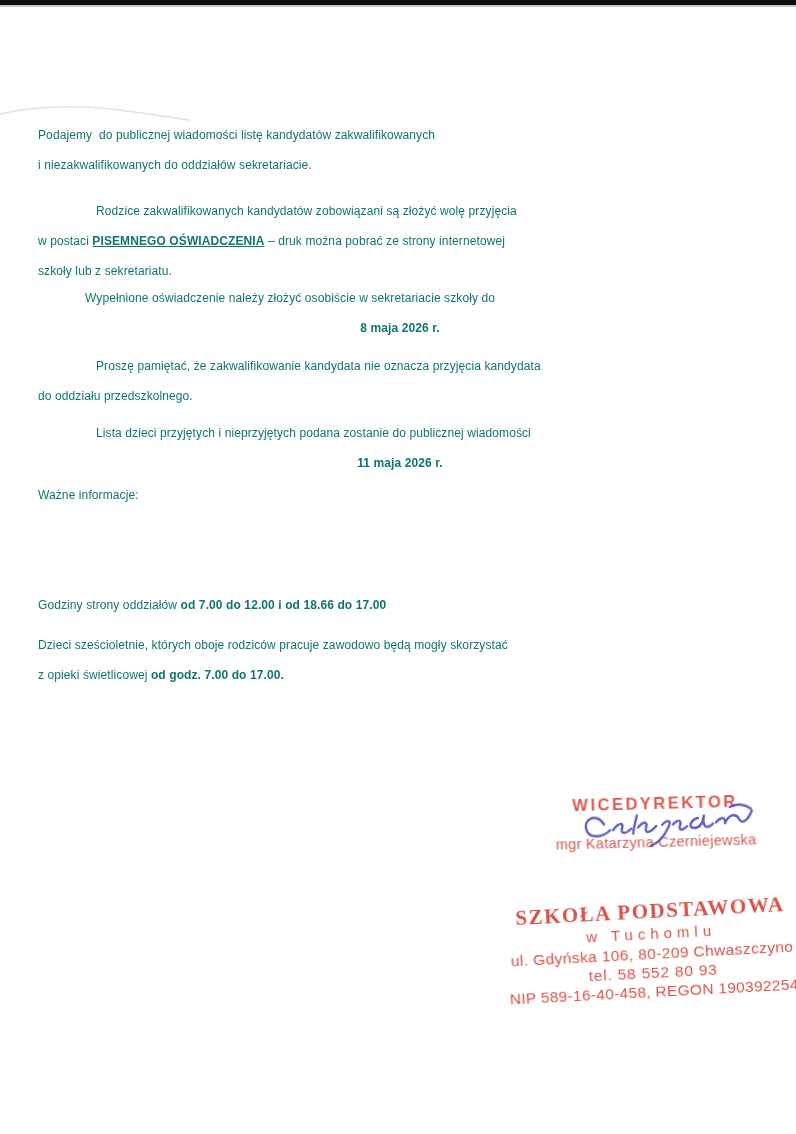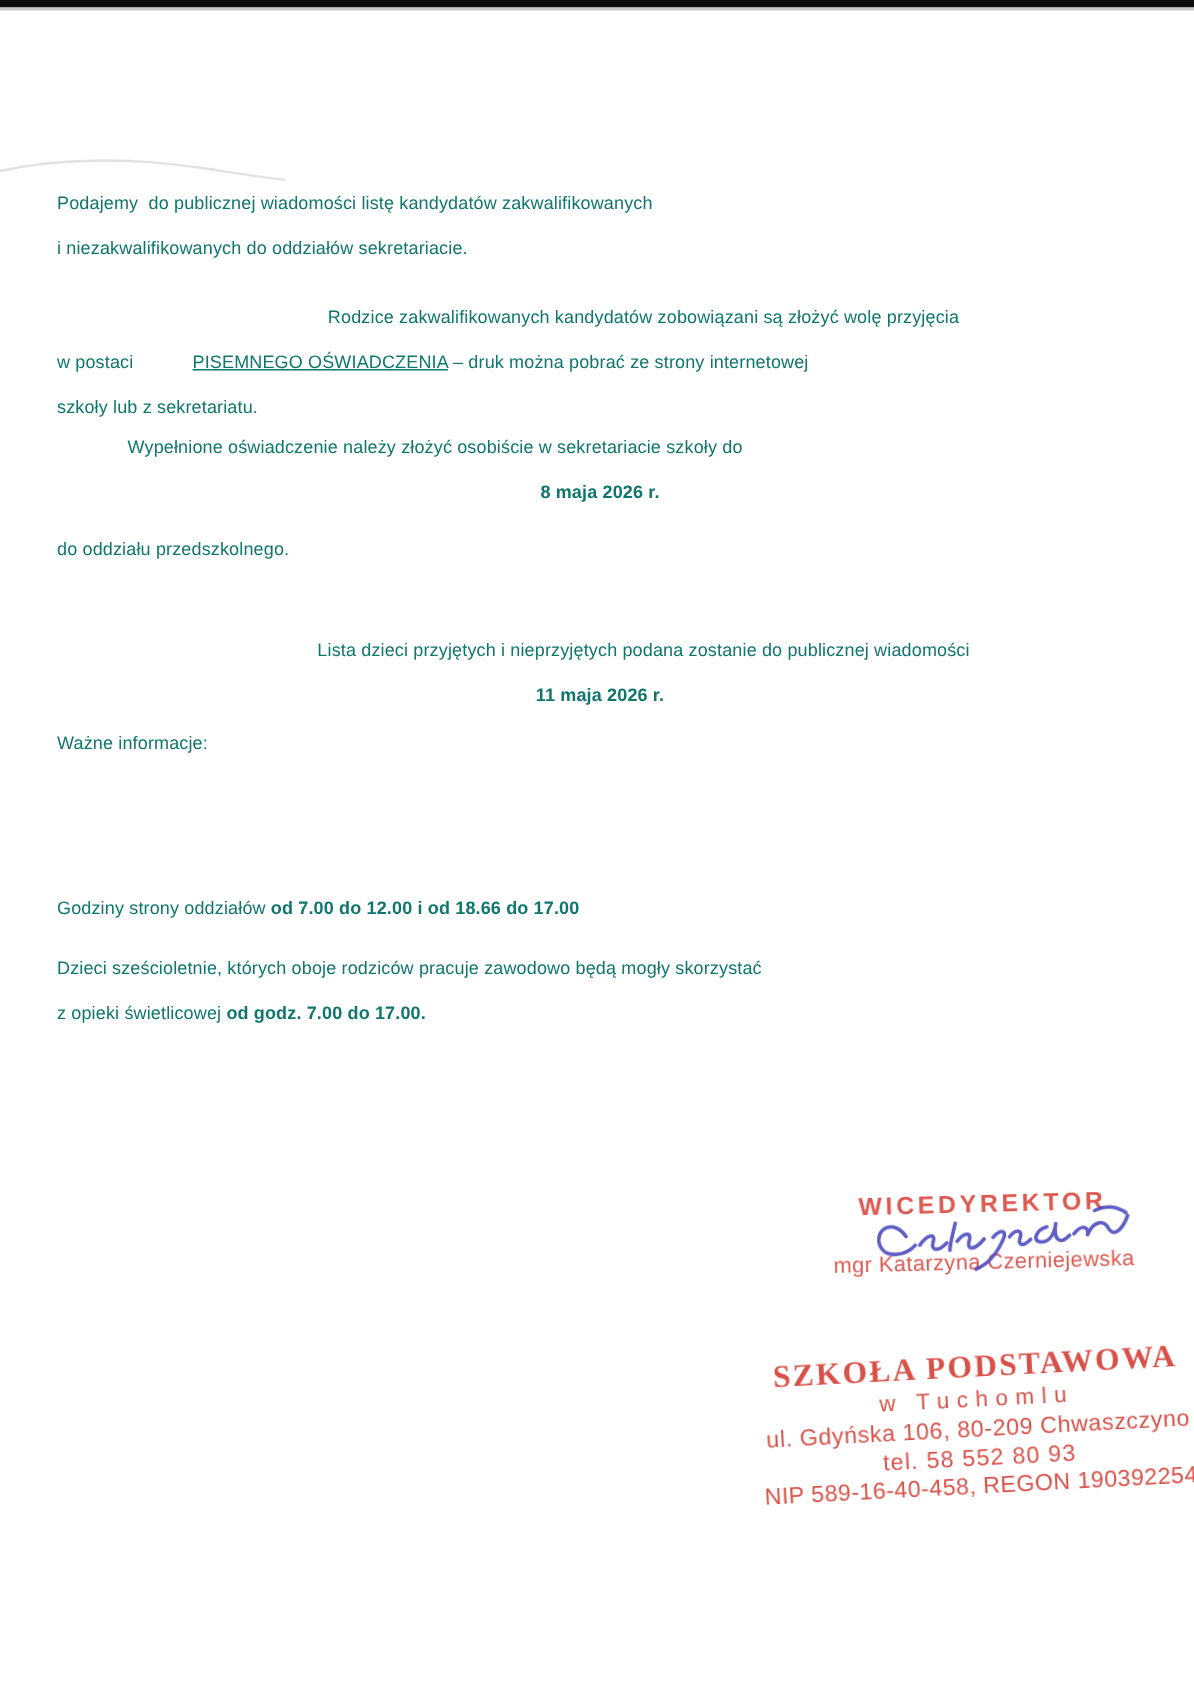--- a/index.html
+++ b/index.html
@@ -23,24 +23,24 @@
   
   .para {
     position: absolute;
     left: 38px; width: 724px;
     font-size: 12px;
     line-height: 30px;
     color: #0f766e;
     letter-spacing: 0.1px;
   }
   .line { white-space: pre-wrap; }
-  .indent58 { padding-left: 58px; text-align: center; }
+  .indent58 { padding-left: 58px; }
   .indent47 { padding-left: 47px; }
   .bold { font-weight: bold; }
-  .bold-underline { font-weight: normal; text-decoration: underline; margin-left: 36px; }
+  .bold-underline { font-weight: bold; text-decoration: underline; }
   .date-line { text-align: center; font-weight: bold; }
 
   
   .deputy-stamp {
     position: absolute;
     left: 548px; top: 794px; width: 215px;
     transform: rotate(-1.5deg);
     color: #d84b42;
     filter: blur(0.3px);
   }
@@ -108,20 +108,21 @@
     <div class="line"><span>w postaci </span><span class="bold-underline">PISEMNEGO OŚWIADCZENIA</span><span> – druk można pobrać ze strony internetowej</span></div>
     <div class="line">szkoły lub z sekretariatu.</div>
   </div>
 
   <div class="para" style="top:283px">
     <div class="line indent47">Wypełnione oświadczenie należy złożyć osobiście w sekretariacie szkoły do</div>
     <div class="line date-line">8 maja 2026 r.</div>
   </div>
 
   <div class="para" style="top:351px">
+    <div class="line indent58">Proszę pamiętać, że zakwalifikowanie kandydata nie oznacza przyjęcia kandydata</div>
     <div class="line">do oddziału przedszkolnego.</div>
   </div>
 
   <div class="para" style="top:418px">
     <div class="line indent58">Lista dzieci przyjętych i nieprzyjętych podana zostanie do publicznej wiadomości</div>
     <div class="line date-line">11 maja 2026 r.</div>
   </div>
 
   <div class="para" style="top:480px">
     <div class="line">Ważne informacje:</div>

